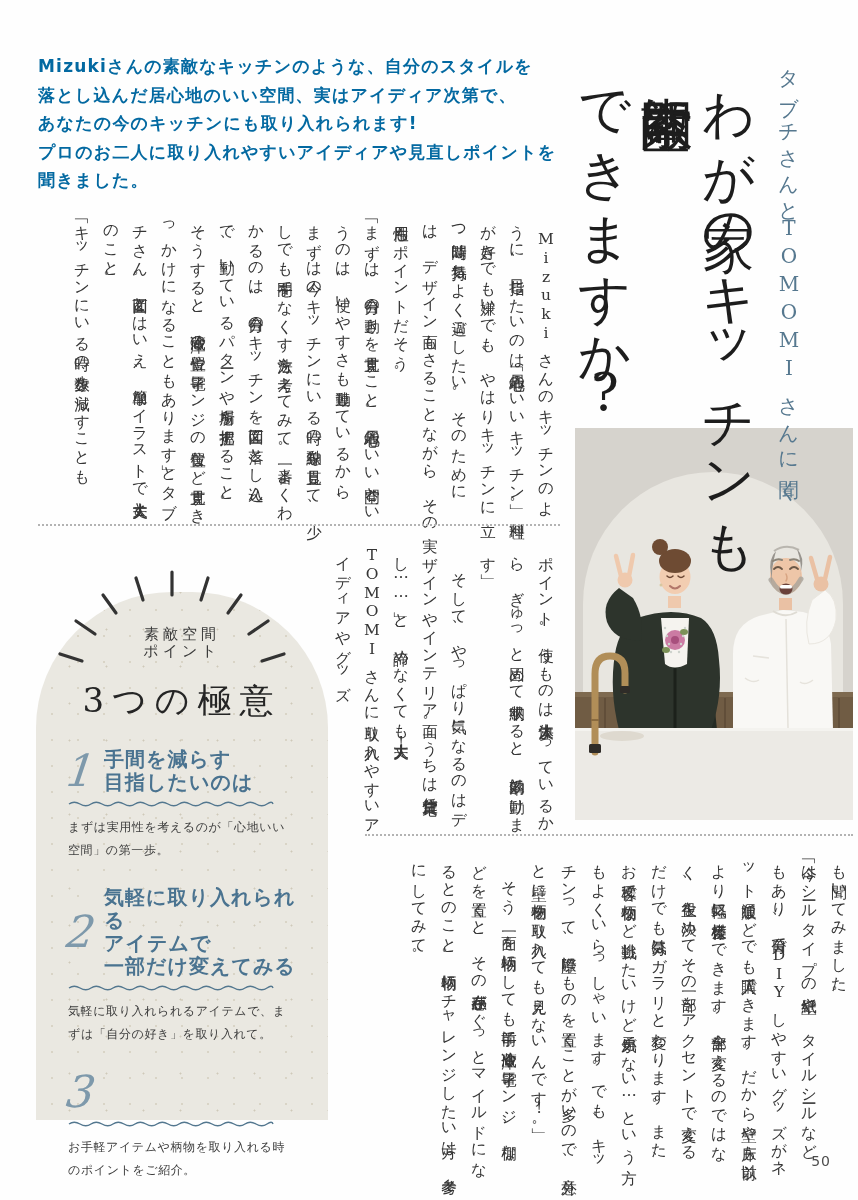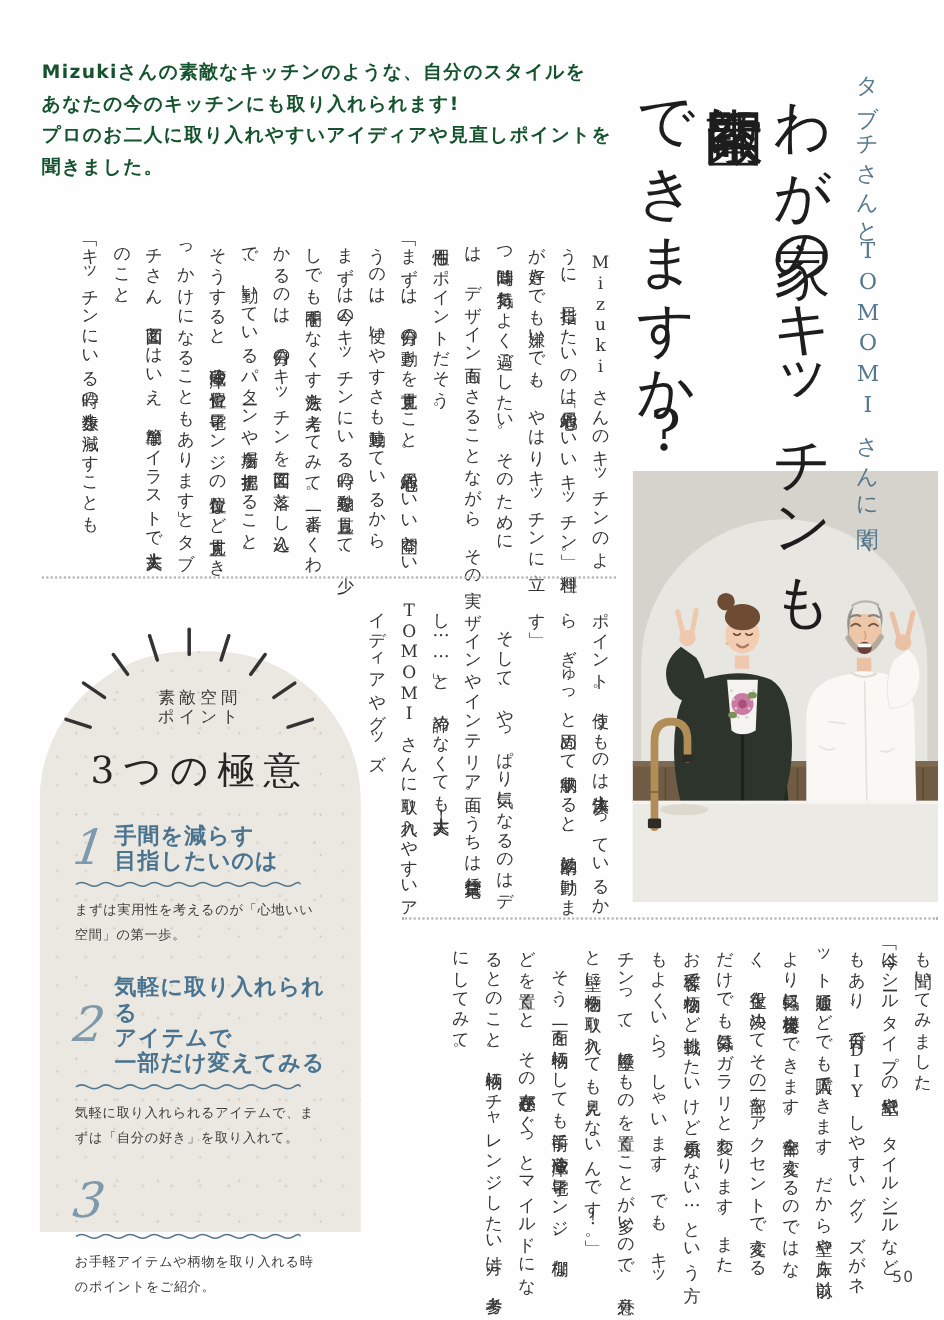--- a/index.html
+++ b/index.html
@@ -6,21 +6,21 @@
   body{
     width:858px;height:1200px;position:relative;overflow:hidden;
     background:#fefefe;
     font-family:"DejaVu Sans","Liberation Sans",sans-serif;
     color:#333;
   }
   
   .intro{
     position:absolute;left:38px;top:52px;width:530px;
     font-weight:bold;font-size:17px;line-height:28.5px;
-    letter-spacing:1.2px;color:#14532d;
+    letter-spacing:1.2px;color:#0369a1;
   }
   
   .title-block{
     position:absolute;top:55px;right:56px;height:600px;
     writing-mode:vertical-rl;-webkit-writing-mode:vertical-rl;
     text-orientation:upright;z-index:3;
   }
   .kicker{
     font-family:"DejaVu Serif","Liberation Serif",serif;
     font-size:20px;letter-spacing:4px;color:#56788f;
@@ -99,20 +99,21 @@
   .page-number{
     position:absolute;right:27px;top:1153px;
     font-size:14px;color:#4c4c4c;letter-spacing:1px;
   }
 </style>
 </head>
 <body>
 
 <div class="intro">
   <div>Mizukiさんの素敵なキッチンのような、自分のスタイルを</div>
+  <div>落とし込んだ居心地のいい空間、実はアイディア次第で、</div>
   <div>あなたの今のキッチンにも取り入れられます!</div>
   <div>プロのお二人に取り入れやすいアイディアや見直しポイントを聞きました。</div>
 </div>
 
 <div class="title-block">
   <div class="kicker">タブチさんとTOMOMIさんに聞く</div>
   <h1 class="headline">
     <span class="headline-line">わが家のキッチンも</span>
     <span class="headline-line">素敵空間に</span>
     <span class="headline-line">できますか?</span>

